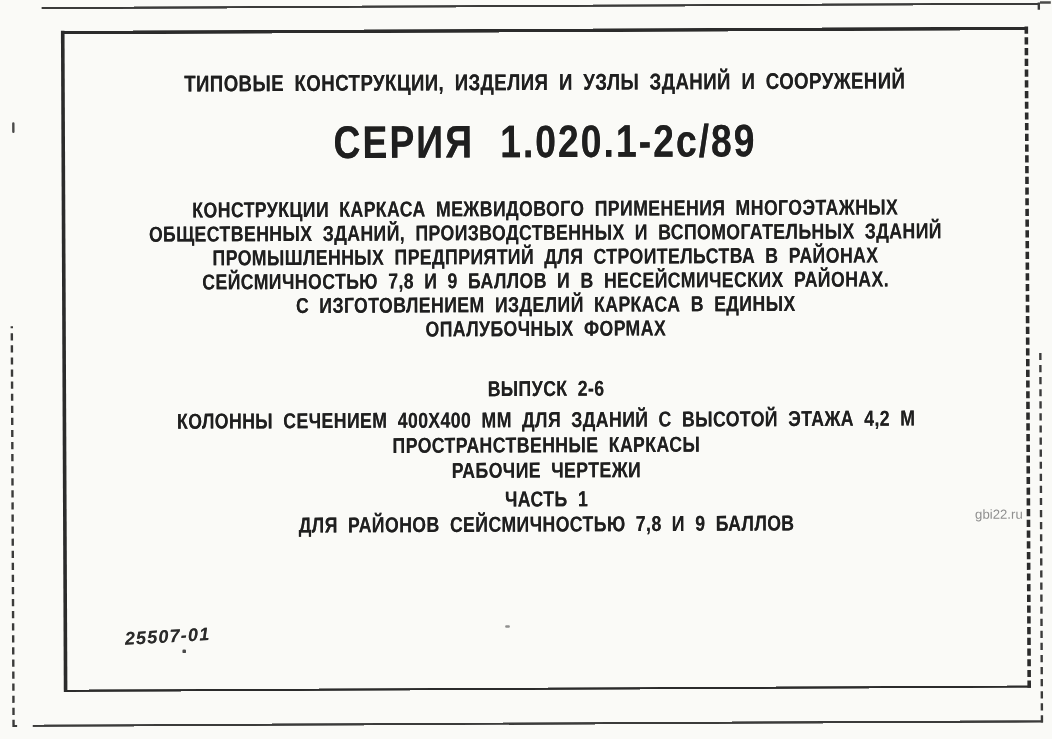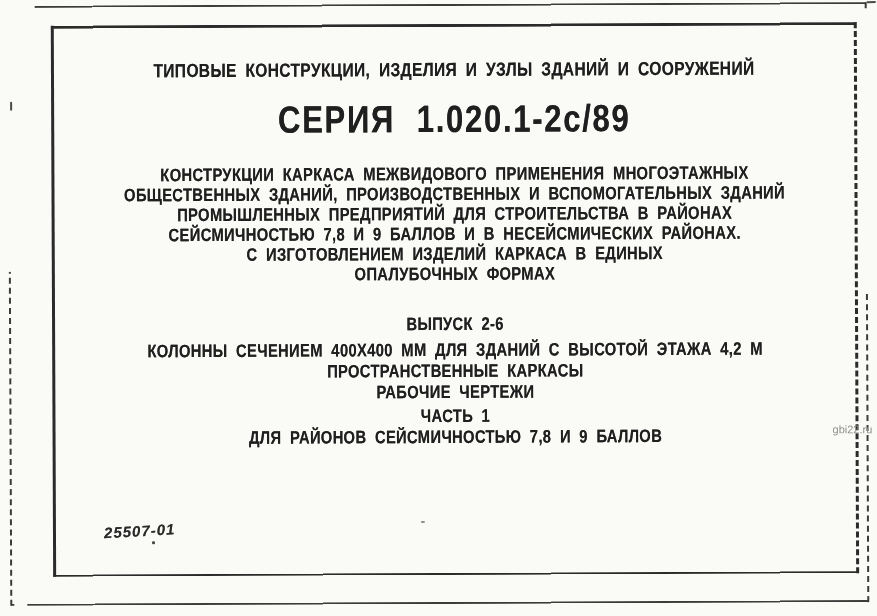--- a/index.html
+++ b/index.html
@@ -84,21 +84,21 @@
   .part-scope{margin-top:1px;font-size:18px;line-height:21px;}
   .doc-number{
     position:absolute;left:103px;top:521px;
     font-size:15px;font-style:italic;font-weight:700;
     letter-spacing:1px;
     color:var(--pencil);
     transform:rotate(-3deg);
     text-shadow:0 0 .4px rgba(30,30,30,.6);
   }
   .watermark{
-    position:absolute;left:832px;top:425px;
+    position:absolute;left:812px;top:425px;
     font-size:11px;
     color:var(--watermark);
     letter-spacing:0;
   }
 </style>
 </head>
 <body>
 
 <div class="scan">
 

